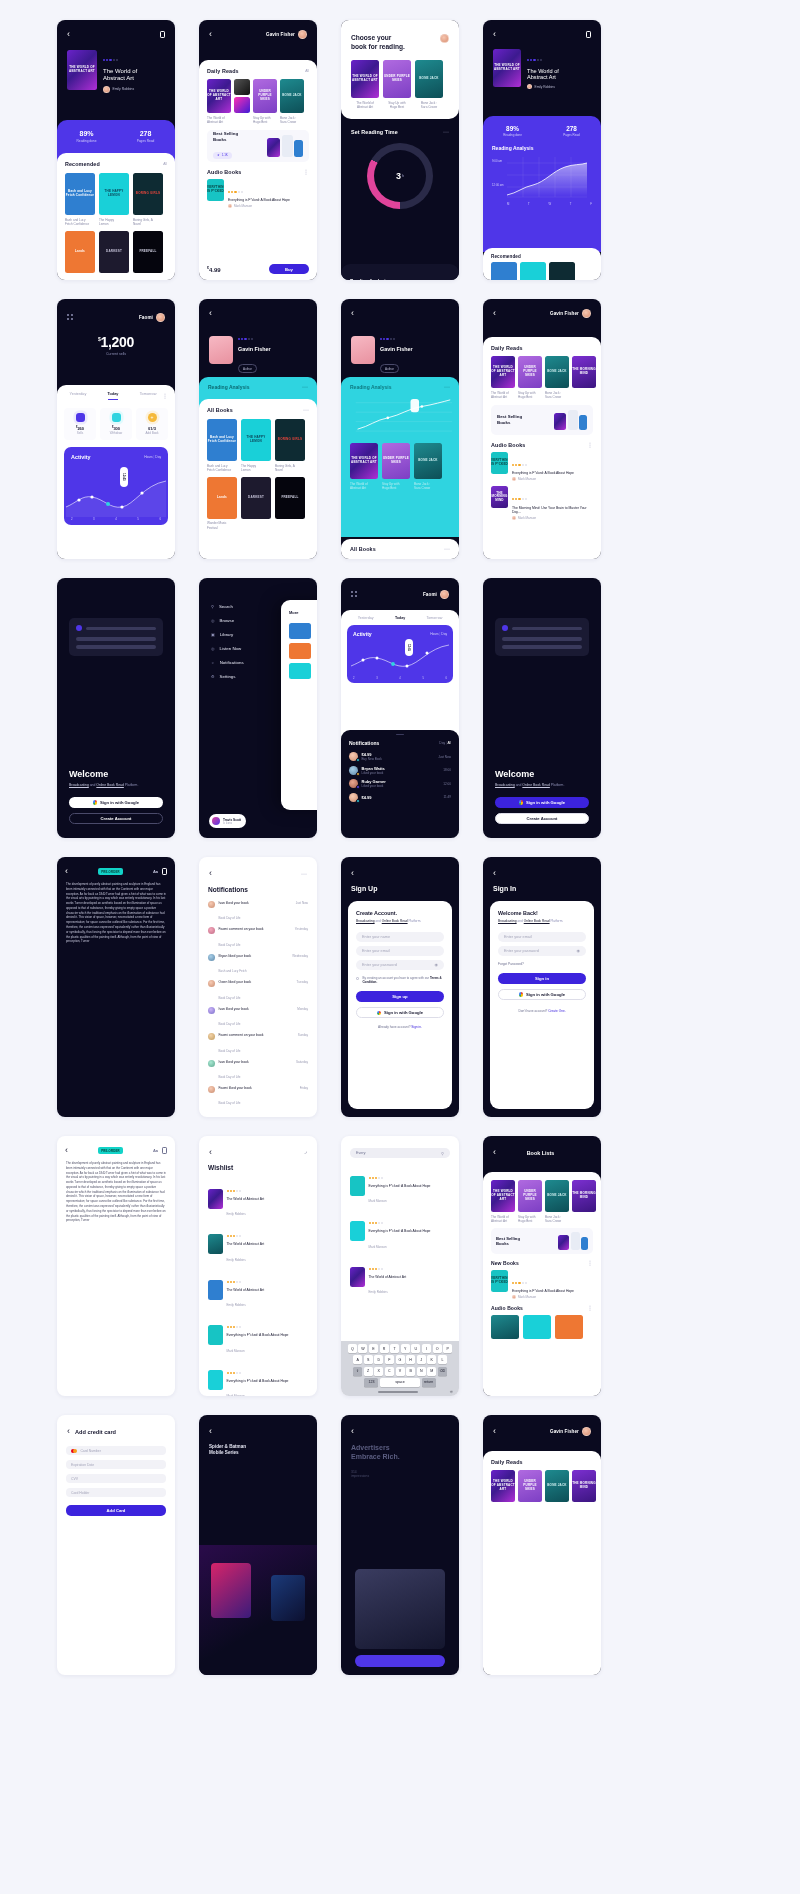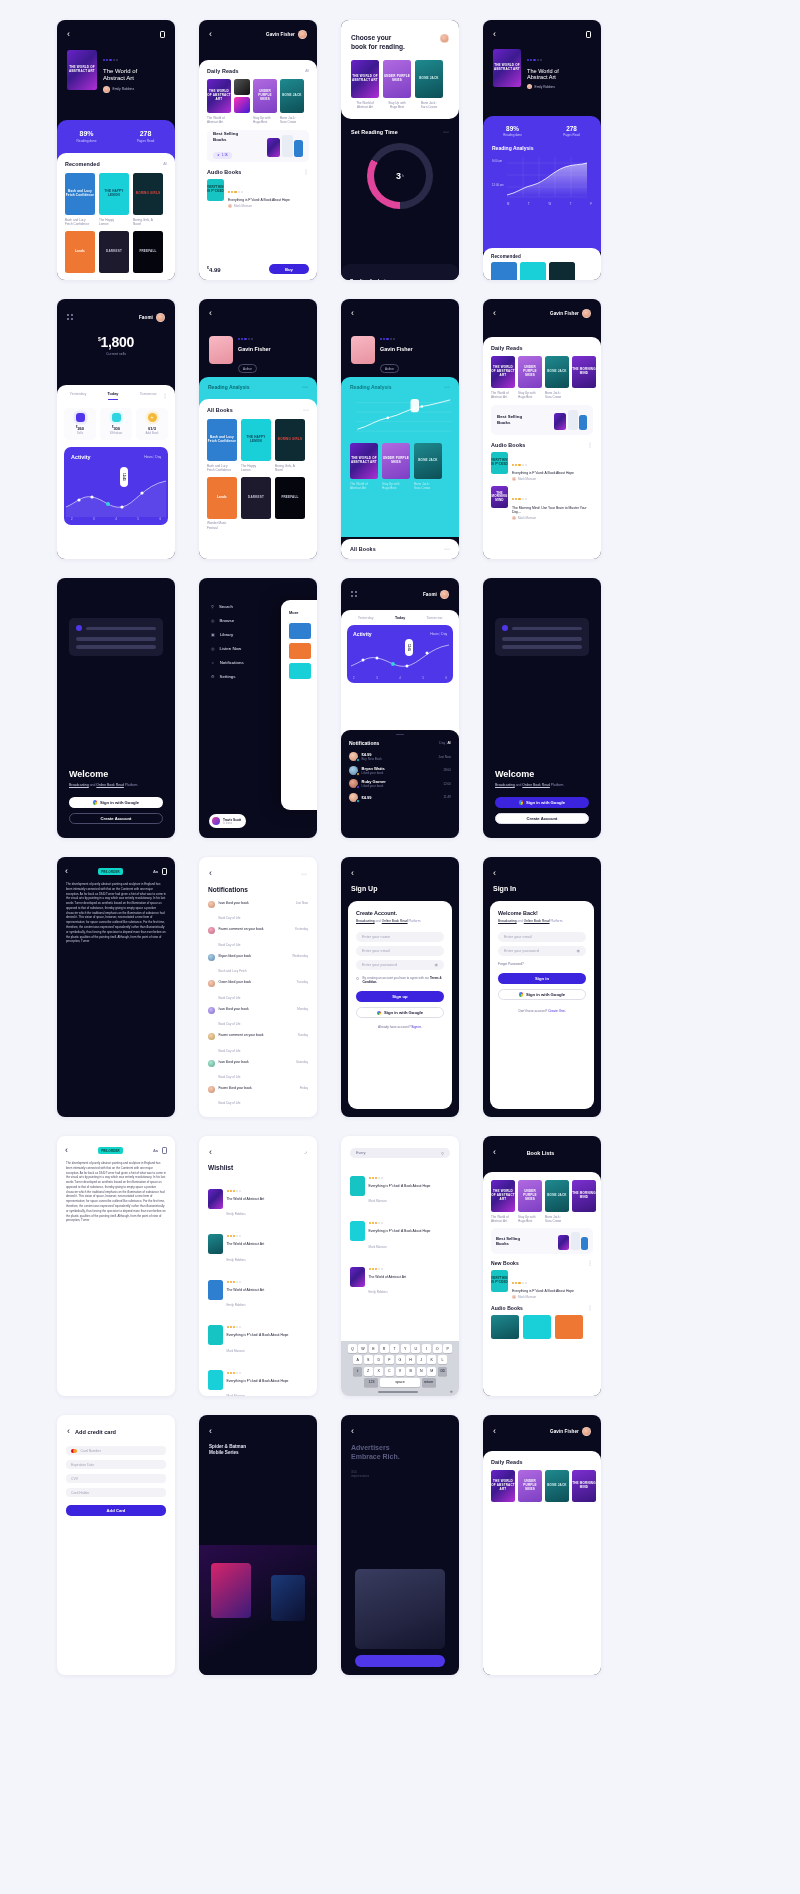--- a/index.html
+++ b/index.html
@@ -421,21 +421,21 @@
             <i></i>
             <i></i>
           </span>
         <span style="display:flex;align-items:center;gap:3px;">
           <span class="uname">Faomi</span>
           <span class="avatar"></span>
         </span>
       </div>
       <div style="text-align:center;padding-top:12px;">
         <div style="color:#fff;font-size:14px;font-weight:bold;letter-spacing:-.3px;">
-          <sup style="font-size:5px;vertical-align:super;">$</sup><span>1,800</span>
+          <sup style="font-size:5px;vertical-align:super;">$</sup><span>1,200</span>
         </div>
         <div style="color:#9092b8;font-size:3.6px;margin-top:2px;">Current sells</div>
       </div>
       <div class="sheet" style="top:86px;bottom:0;padding:7px 7px 0;">
         <div style="display:flex;align-items:center;justify-content:space-between;">
           <div style="display:flex;gap:10px;flex:1;justify-content:space-around;">
             <span style="font-size:3.8px;color:#a0a1bb;">Yesterday</span>
             <span style="font-size:3.8px;color:#16162e;font-weight:bold;border-bottom:1px solid #4f36e8;padding-bottom:3px;">Today</span>
             <span style="font-size:3.8px;color:#a0a1bb;">Tomorrow</span>
           </div>

